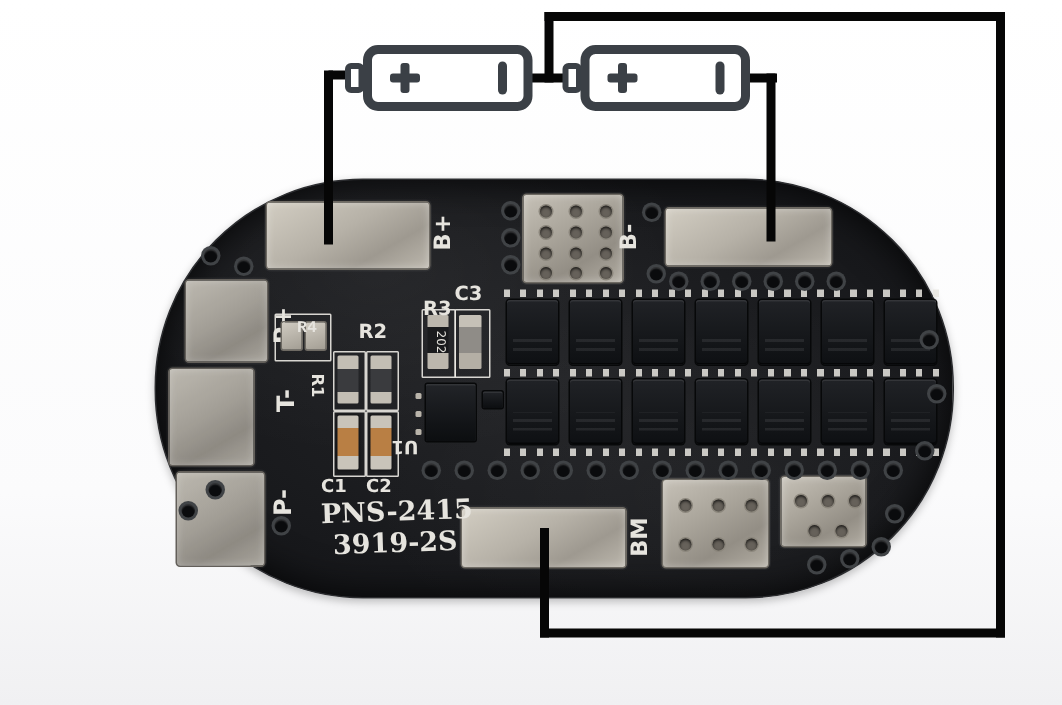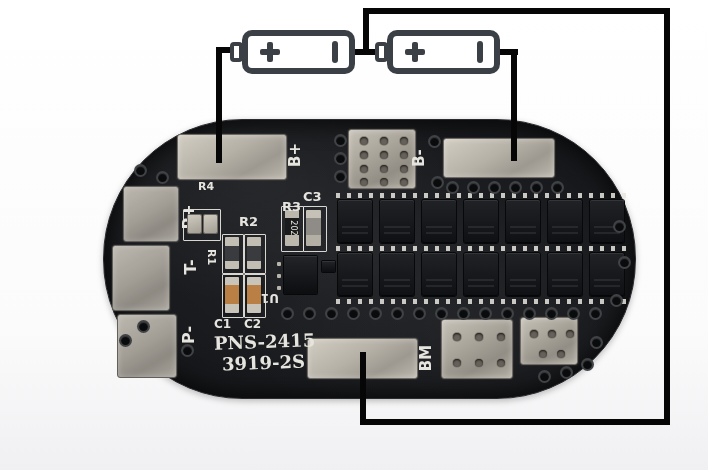--- a/index.html
+++ b/index.html
@@ -117,21 +117,21 @@
   <div class="cbody cap-orange" style="left:225px;top:277px;width:14px;height:36px;"></div>
   <div class="cbody cap-orange" style="left:247px;top:277px;width:14px;height:36px;"></div>
   <div class="cbody res" style="left:285px;top:210px;width:14px;height:36px;"></div>
   <div class="cbody cap-grey" style="left:306px;top:210px;width:15px;height:36px;"></div>
   <div class="cbody ic" style="left:284px;top:256px;width:33px;height:38px;"></div>
   <div class="cbody ic" style="left:322px;top:261px;width:13px;height:11px;"></div>
   <div class="pindot" style="left:277px;top:262px;"></div>
   <div class="pindot" style="left:277px;top:274px;"></div>
   <div class="pindot" style="left:277px;top:286px;"></div>
 
-  <div class="silk" style="left:198px;top:181px;font-size:11px;">R4</div>
+  <div class="silk" style="left:198px;top:214px;font-size:11px;font-family:Liberation Mono, monospace;">R4</div>
   <div class="silk" style="left:239px;top:215px;font-size:13px;">R2</div>
   <div class="silk" style="left:282px;top:200px;font-size:13px;">R3</div>
   <div class="silk" style="left:303px;top:190px;font-size:13px;">C3</div>
   <div class="silk" style="left:214px;top:318px;font-size:12px;">C1</div>
   <div class="silk" style="left:244px;top:318px;font-size:12px;">C2</div>
   <div class="silk" style="left:202px;top:247px;width:20px;height:20px;font-size:11px;display:flex;align-items:center;justify-content:center;transform:rotate(90deg);">R1</div>
   <div class="silk" style="left:258px;top:290px;width:24px;height:16px;font-size:12px;display:flex;align-items:center;justify-content:center;transform:rotate(180deg);">U1</div>
   <div class="silk" style="left:284px;top:219px;width:18px;height:18px;font-size:8px;font-weight:normal;display:flex;align-items:center;justify-content:center;transform:rotate(90deg);z-index:5;">202</div>
 
   <div class="silk" style="left:214px;top:333px;font-size:18px;font-family:'DejaVu Serif','Liberation Serif',serif;transform:rotate(-2deg);">PNS-2415</div>

